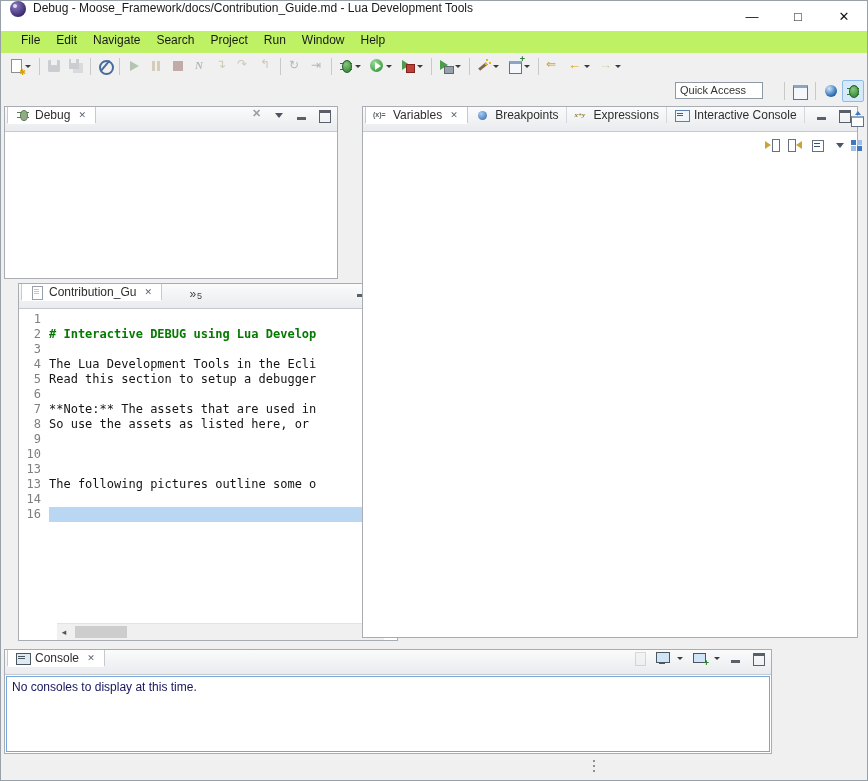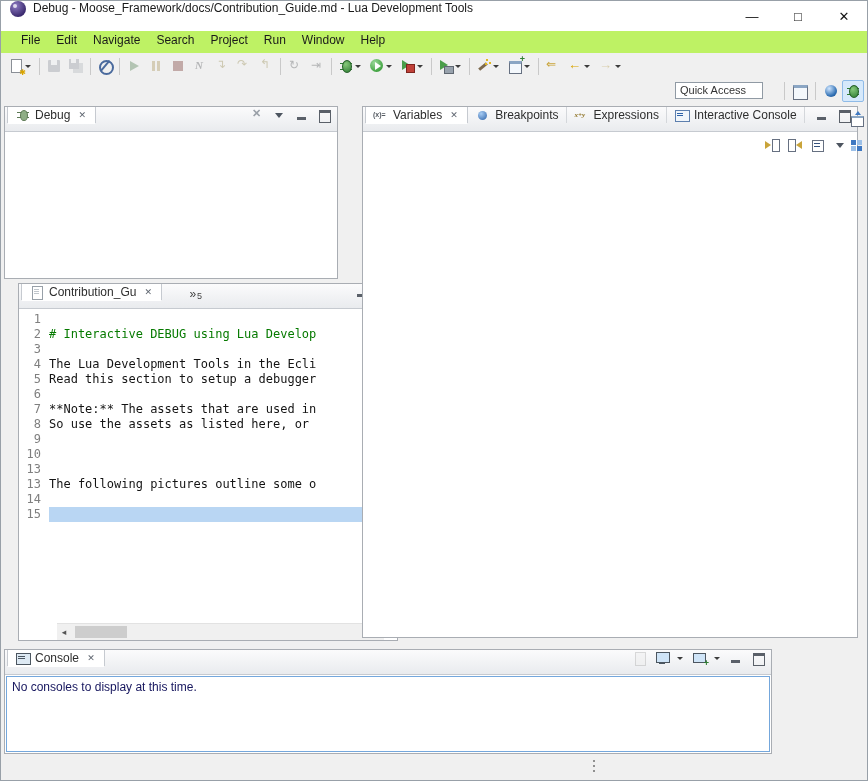--- a/index.html
+++ b/index.html
@@ -127,21 +127,21 @@
   .ovf{display:flex;align-items:center;padding:0 5px;margin-left:22px;color:#444}
   .ovf-ch::before{content:"»";font-size:12px;color:#444}
   .ovf-n{font-size:9px;margin-top:6px;margin-left:1px}
 
   
   .ed-content{position:absolute;left:0;top:25px;right:0;bottom:0;background:#fff;overflow:hidden}
   .ed-lines{position:absolute;left:0;top:0;right:0;bottom:17px;padding-top:3px;overflow:hidden}
   .ed-line{display:flex;height:15px;font:12px/15px "DejaVu Sans Mono",monospace}
   .ln{width:30px;flex:none;text-align:right;padding-right:8px;color:#7f7f7f}
   .lt{flex:1;white-space:pre;overflow:hidden;margin-right:13px;color:#141414}
-  .ed-line.h .lt{color:var(--heading-green);font-weight:normal}
+  .ed-line.h .lt{color:var(--heading-green);font-weight:bold}
   .ed-line.cur .lt{background:var(--current-line-blue)}
   .varr{position:absolute;right:1px;width:12px;text-align:center;font-size:8px;color:#9aa0a8}
   .varr.up{top:3px}.varr.down{bottom:20px}
   .varr.up::before{content:"▴"}.varr.down::before{content:"▾"}
   .hscroll{position:absolute;left:38px;right:13px;bottom:0;height:17px;background:#f0f0f0;border-top:1px solid #e2e2e2;display:flex;align-items:center}
   .harr{width:14px;text-align:center;font-size:9px;color:#555;line-height:16px}
   .harr.left::before{content:"◂"}.harr.right::before{content:"▸"}
   .htrack{flex:1;height:100%;position:relative}
   .hthumb{position:absolute;left:4px;top:2px;bottom:2px;width:52px;background:#cdcdcd}
 
@@ -369,21 +369,21 @@
           </div>
         <div class="ed-line">
             <span class="ln">13</span>
             <span class="lt">The following pictures outline some o</span>
           </div>
         <div class="ed-line">
             <span class="ln">14</span>
             <span class="lt"></span>
           </div>
         <div class="ed-line cur">
-            <span class="ln">15</span>
+            <span class="ln">16</span>
             <span class="lt"></span>
           </div>
       </div>
       <span class="varr up"></span>
       <span class="varr down"></span>
       <div class="hscroll">
         <span class="harr left"></span>
         <div class="htrack">
           <div class="hthumb"></div>
         </div>

